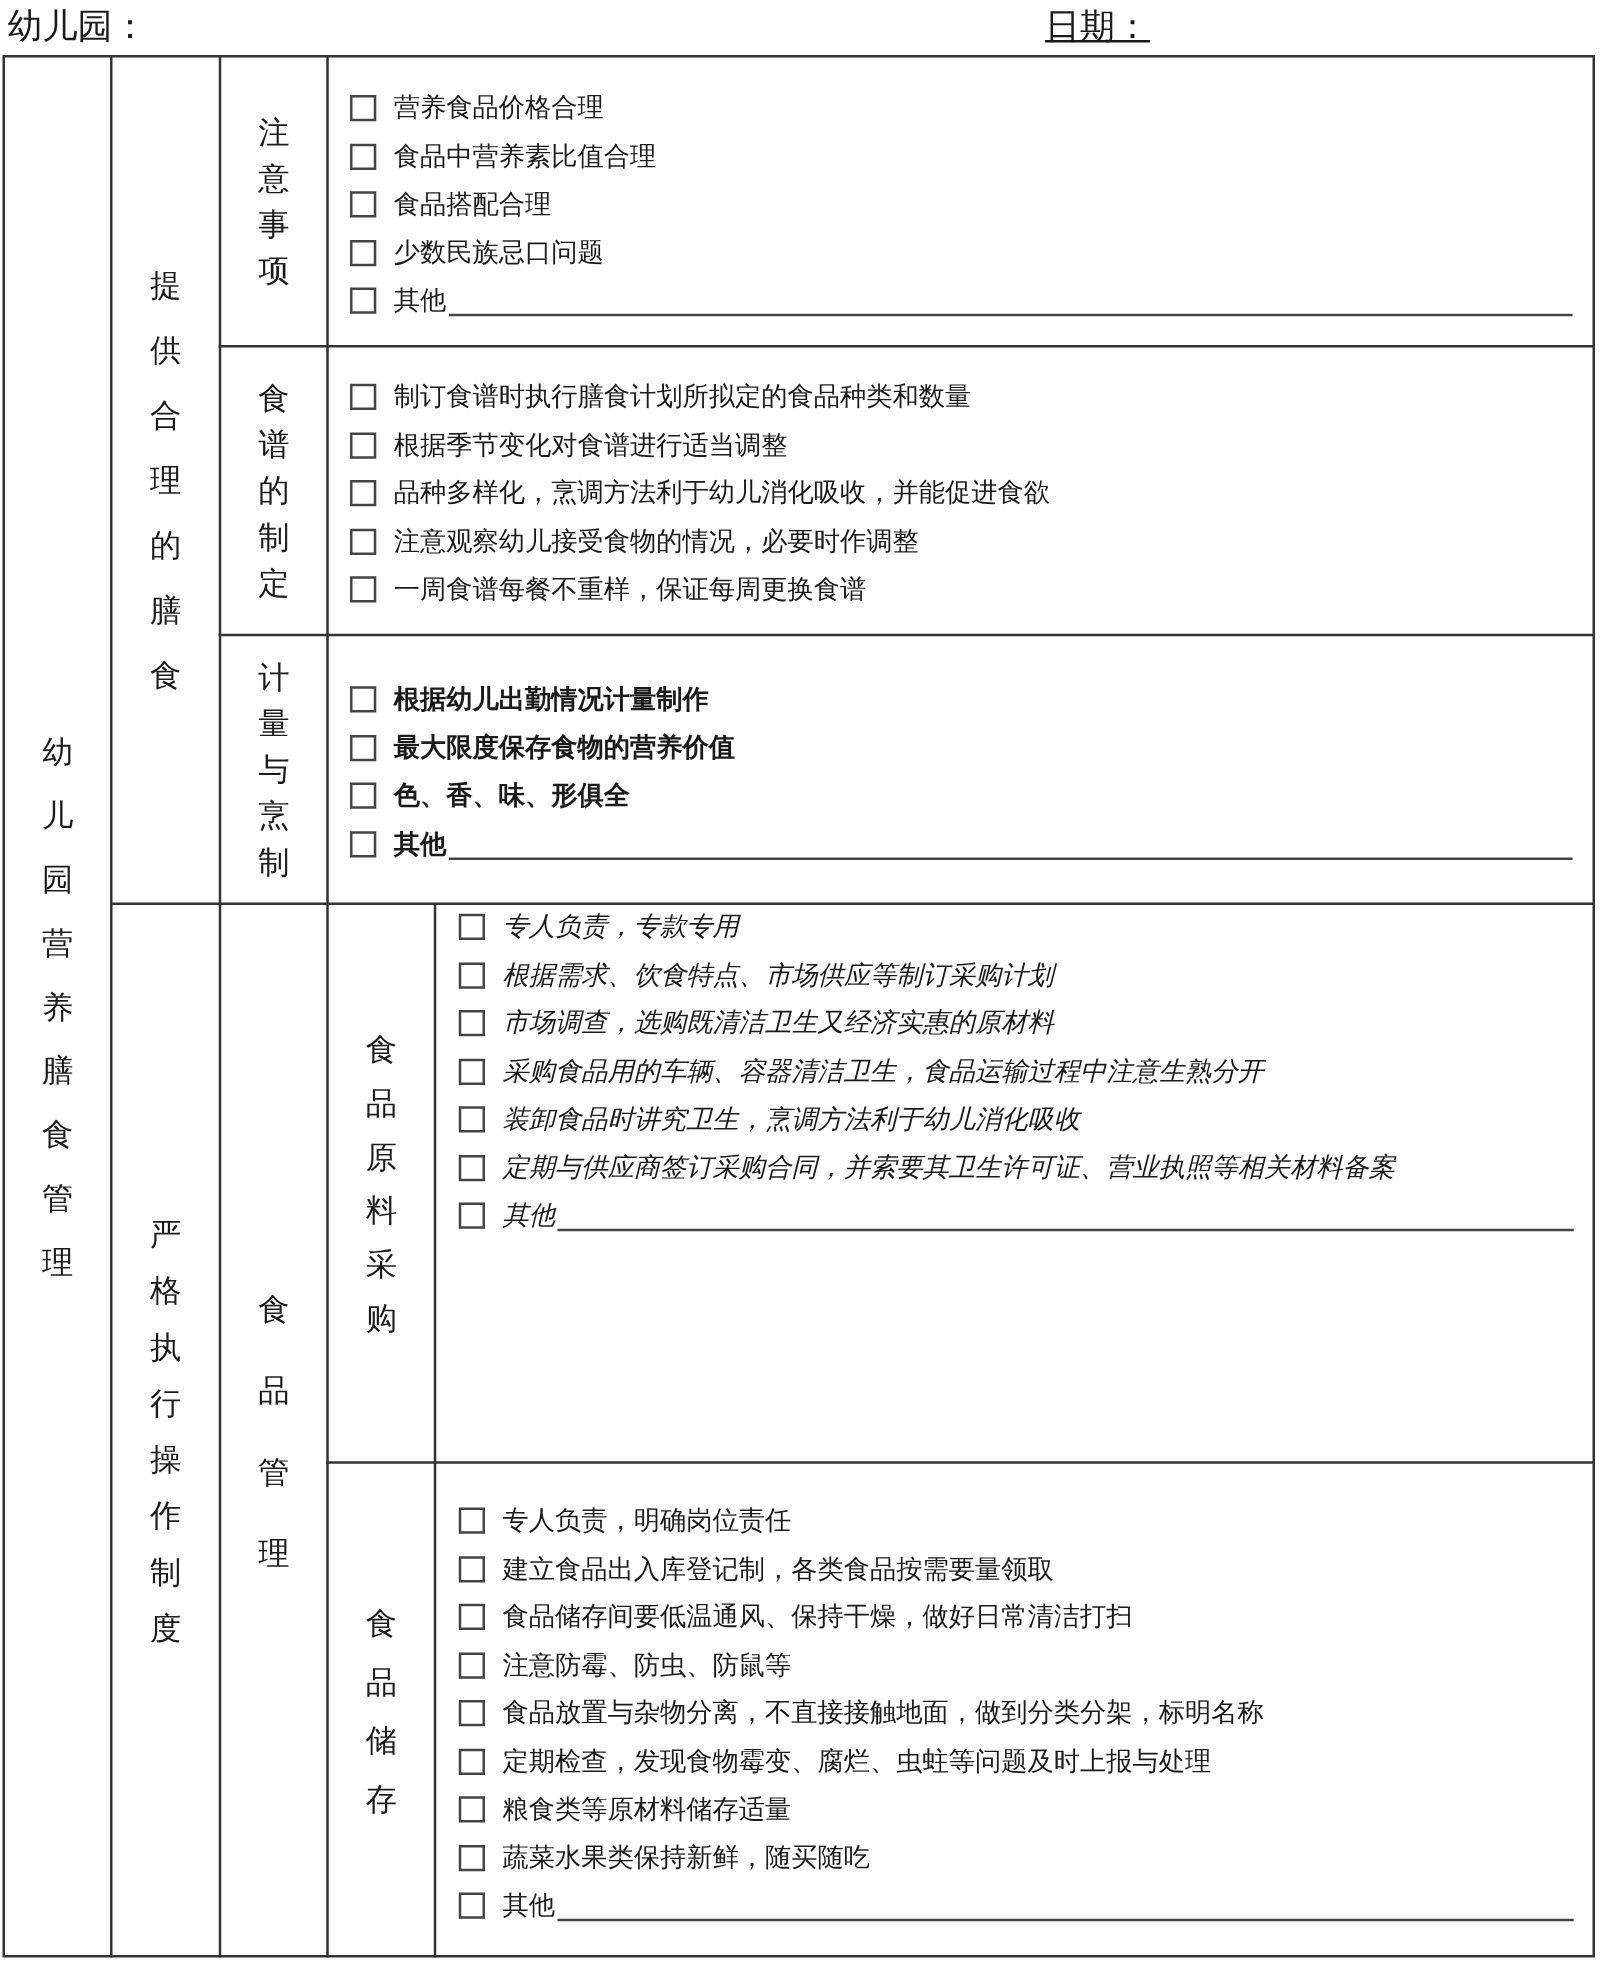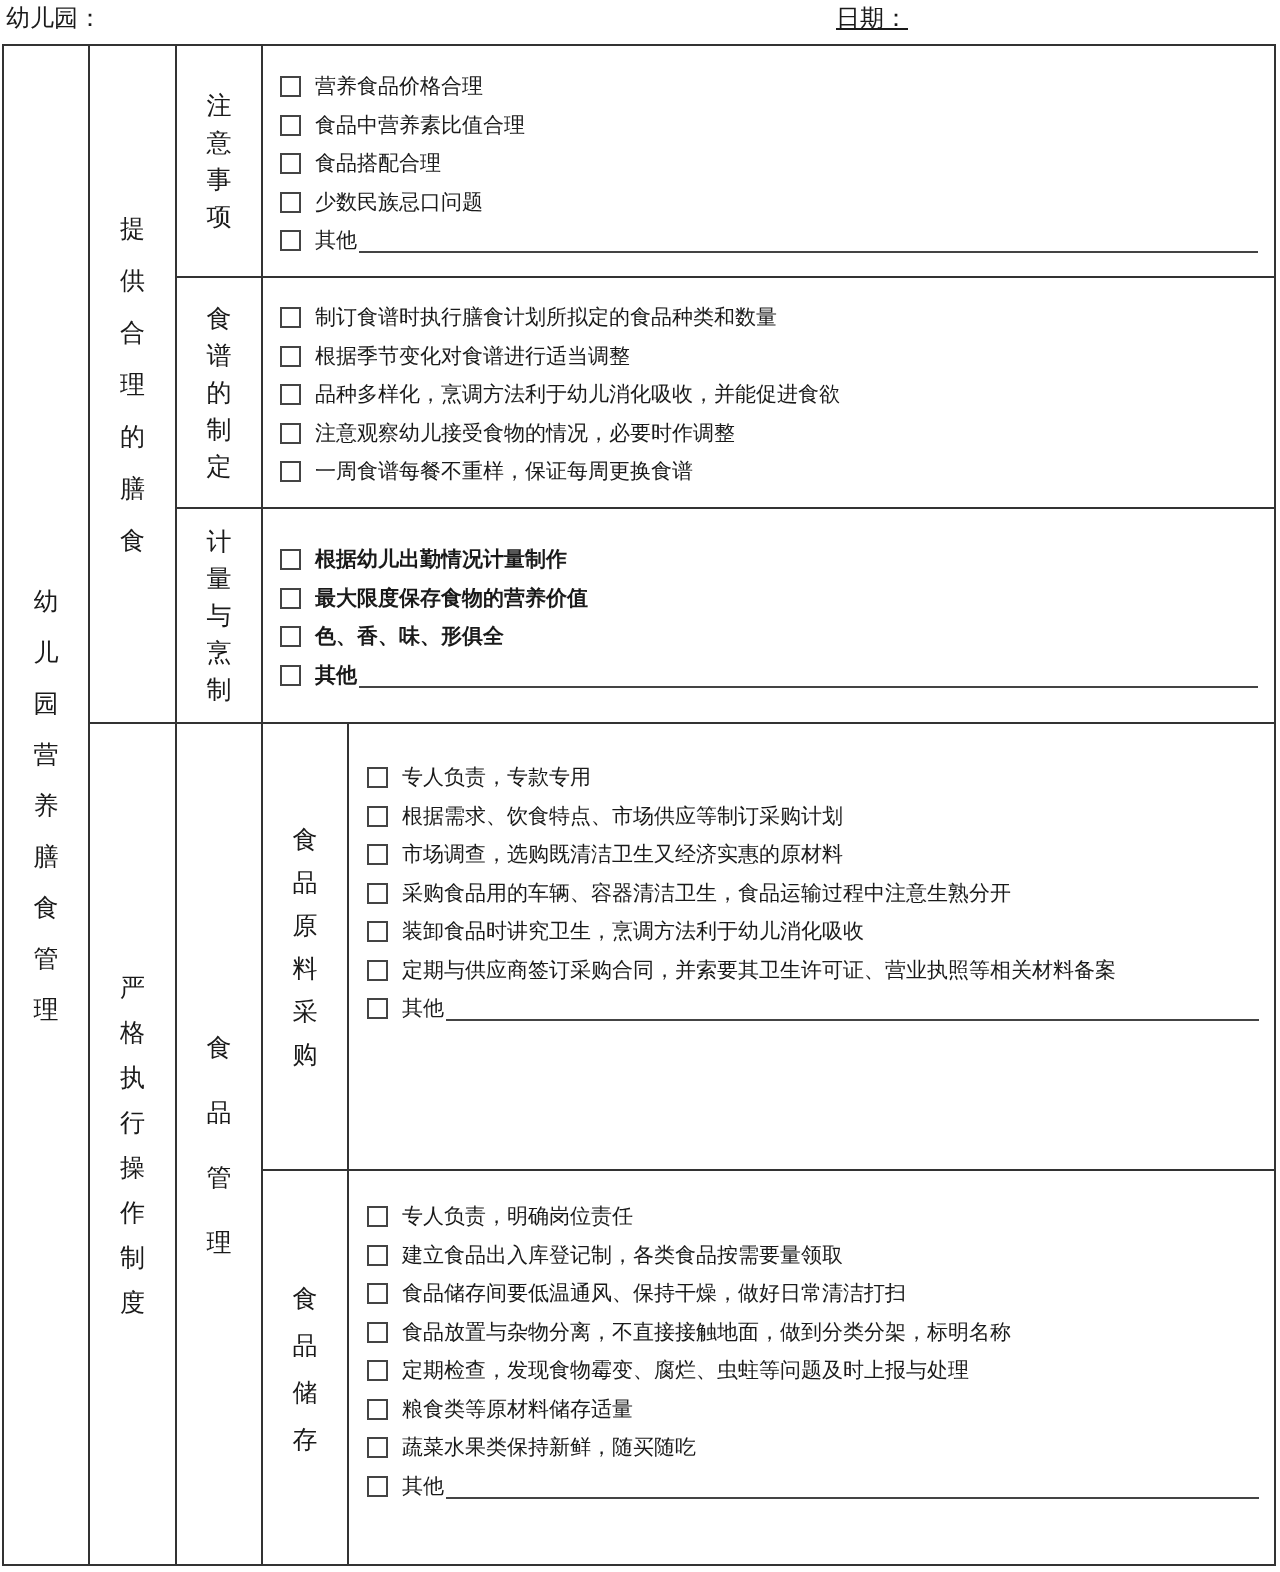--- a/index.html
+++ b/index.html
@@ -1,18 +1,18 @@
 <!DOCTYPE html>
 <html><head>
 <meta charset="utf-8">
 <style>
   html, body { margin:0; padding:0; background:#ffffff; }
   body { width:1280px; height:1572px; position:relative; overflow:hidden;
          font-family:"DejaVu Serif", "Liberation Serif", serif; color:#1a1a1a; }
-  .hdr { position:absolute; top:2px; font-size:24px; }
+  .hdr { position:absolute; top:2px; font-size:28px; }
   .hdr-left { left:6px; }
   .hdr-right { left:836px;text-decoration:underline; }
   .tbl { position:absolute; left:2px; top:44px; width:1274px; height:1522px;
          border:2px solid #333; box-sizing:border-box; }
   .vline { position:absolute; width:2px; background:#333; }
   .hline { position:absolute; height:2px; background:#333; }
   .vtext { position:absolute; display:flex; flex-direction:column; align-items:center;
            justify-content:center; font-size:25px; line-height:1; }
   .vtext span { display:block; }
   .section { position:absolute; font-size:21px; }
@@ -170,21 +170,21 @@
     <div class="item">
       <span class="cb"></span>
       <span class="txt">色、香、味、形俱全</span>
     </div>
     <div class="item">
       <span class="cb"></span>
       <span class="txt" style="flex: 0 0 auto;">其他</span>
       <span class="other-line"></span>
     </div>
   </div>
-<div class="section" style="left:367px;top:758px;width:892px;" id="s10-items">
+<div class="section" style="left:367px;top:722px;width:892px;font-style:italic;" id="s10-items">
     <div class="item">
       <span class="cb"></span>
       <span class="txt">专人负责，专款专用</span>
     </div>
     <div class="item">
       <span class="cb"></span>
       <span class="txt">根据需求、饮食特点、市场供应等制订采购计划</span>
     </div>
     <div class="item">
       <span class="cb"></span>
@@ -216,20 +216,24 @@
     <div class="item">
       <span class="cb"></span>
       <span class="txt">建立食品出入库登记制，各类食品按需要量领取</span>
     </div>
     <div class="item">
       <span class="cb"></span>
       <span class="txt">食品储存间要低温通风、保持干燥，做好日常清洁打扫</span>
     </div>
     <div class="item">
       <span class="cb"></span>
+      <span class="txt">注意防霉、防虫、防鼠等</span>
+    </div>
+    <div class="item">
+      <span class="cb"></span>
       <span class="txt">食品放置与杂物分离，不直接接触地面，做到分类分架，标明名称</span>
     </div>
     <div class="item">
       <span class="cb"></span>
       <span class="txt">定期检查，发现食物霉变、腐烂、虫蛀等问题及时上报与处理</span>
     </div>
     <div class="item">
       <span class="cb"></span>
       <span class="txt">粮食类等原材料储存适量</span>
     </div>

